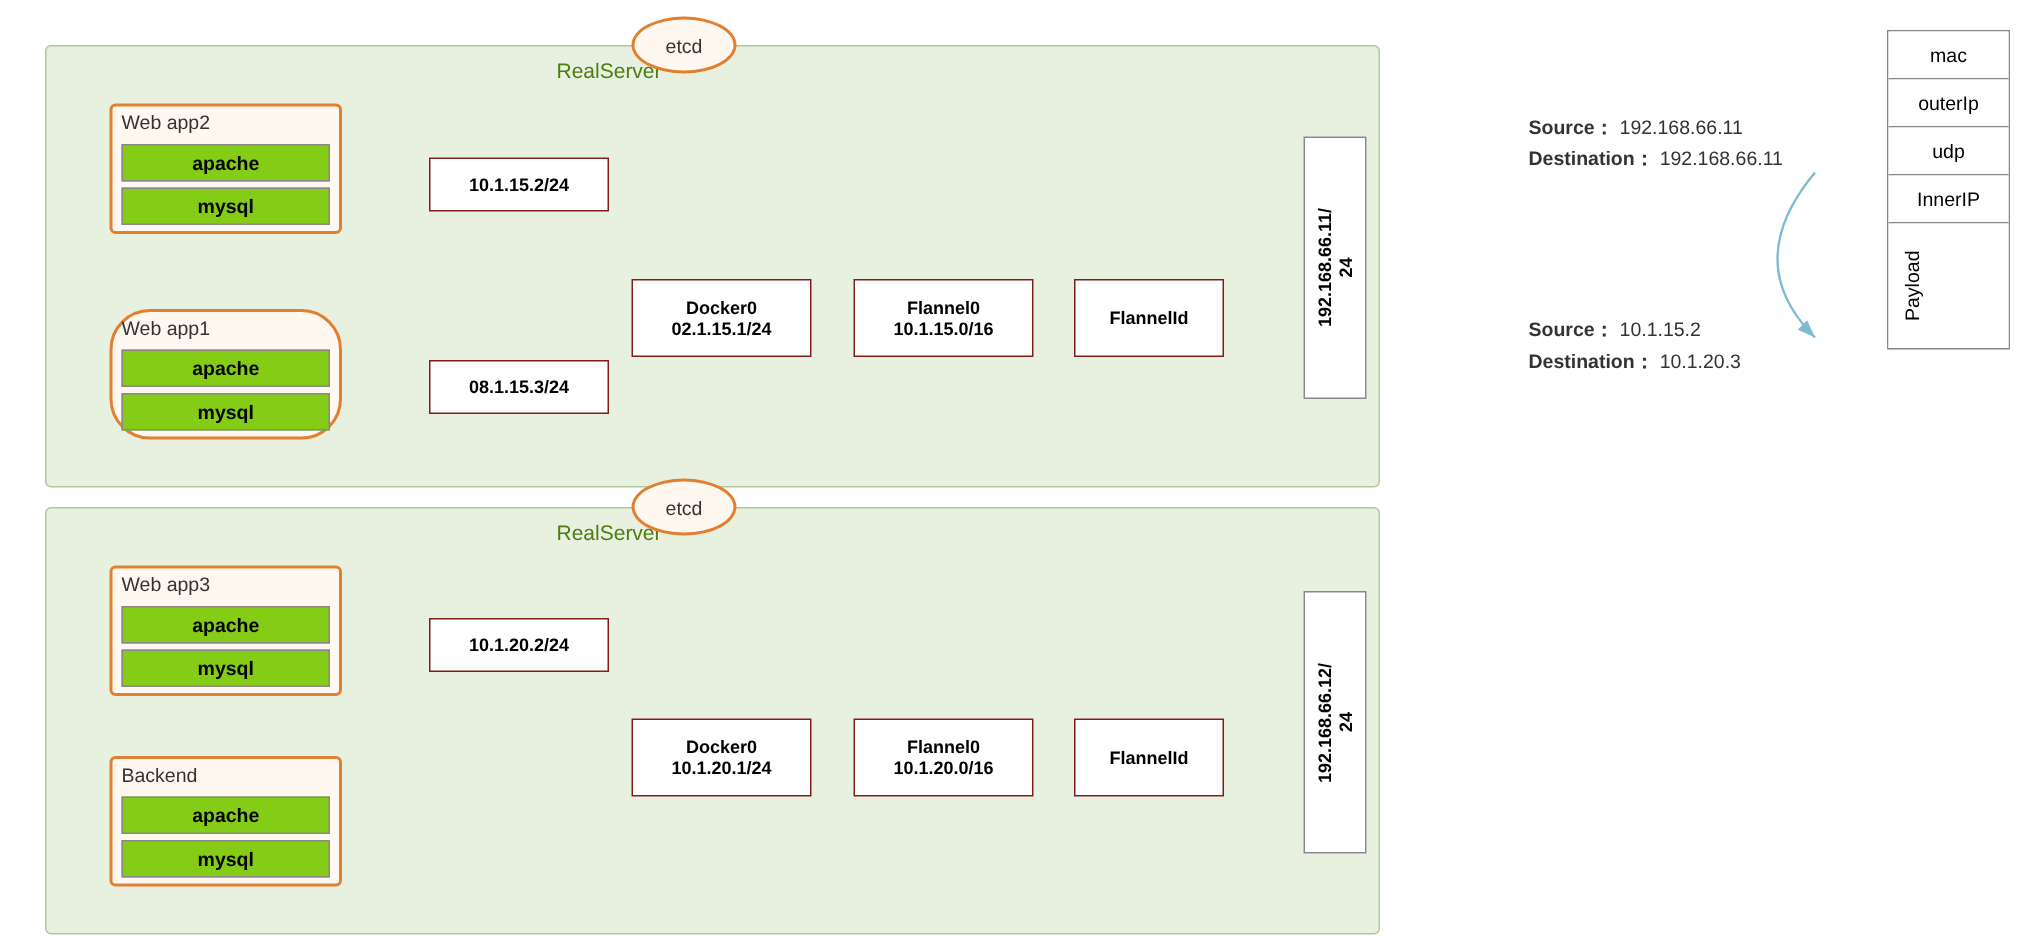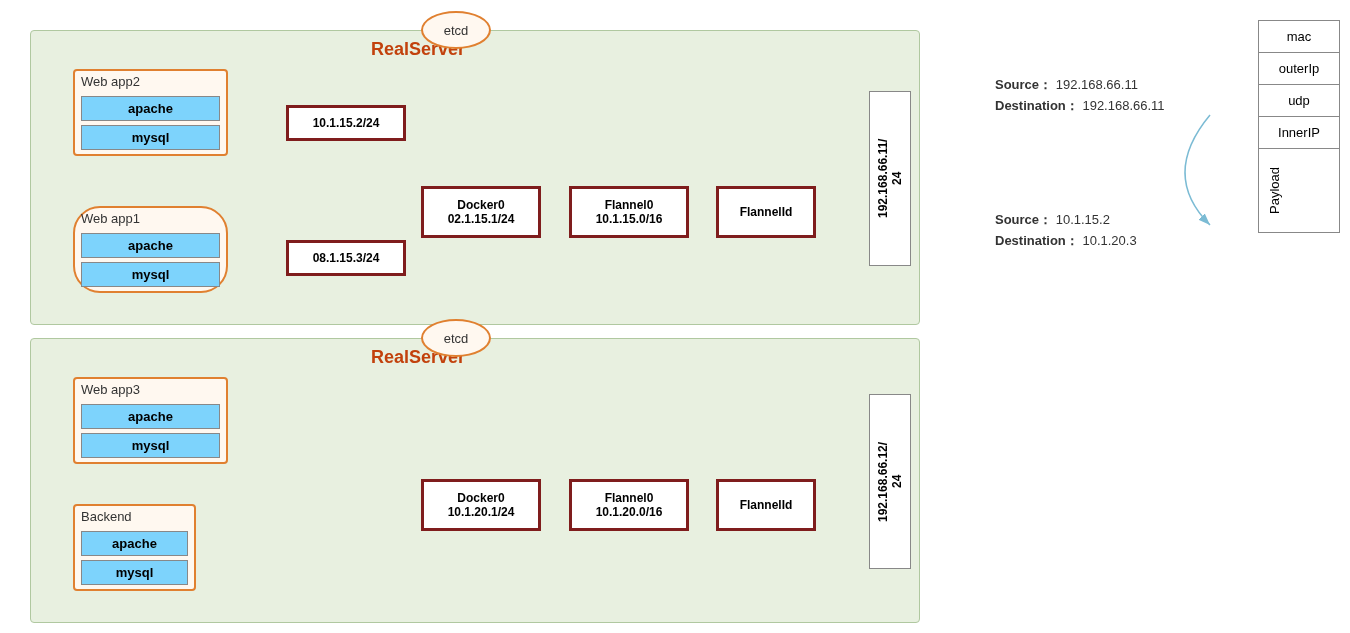--- a/index.html
+++ b/index.html
@@ -45,54 +45,54 @@
 
     .server-block-bottom {
       left: 30px;
       top: 338px;
       width: 890px;
       height: 285px;
     }
 
     .server-label {
       position: absolute;
-      font-size: 18px;
-      font-weight: bold;
-      color: #c2410c;
+      font-size: 14px;
+      font-weight: normal;
+      color: #4d7c0f;
     }
 
     
     .webapp-box {
       position: absolute;
       border: 2px solid #e08030;
       border-radius: 4px;
       background: #fff8f0;
     }
 
     .webapp-title {
       font-size: 13px;
       color: #333;
       text-align: left;
       padding: 3px 6px;
     }
 
     .inner-box {
       border: 1px solid #888;
-      background: #7dd3fc;
+      background: #84cc16;
       text-align: center;
       padding: 4px 8px;
       margin: 4px 6px;
       font-size: 13px;
       font-weight: bold;
     }
 
     
     .net-box {
       position: absolute;
-      border: 3px solid #7f1d1d;
+      border: 1px solid #7f1d1d;
       background: #fff;
       text-align: center;
       display: flex;
       align-items: center;
       justify-content: center;
       font-size: 12px;
       font-weight: bold;
     }
 
     
@@ -141,20 +141,21 @@
     }
 
     .info-block {
       position: absolute;
     }
 
     .info-text {
       font-size: 13px;
       color: #333;
       line-height: 1.6;
+      margin-left: 24px;
     }
 
     .info-bold {
       font-weight: bold;
     }
 
     
     .packet-table {
       position: absolute;
       right: 10px;
@@ -282,26 +283,29 @@
       <div class="etcd-oval" style="width:70px;height:38px;top:-20px;left:390px;">
         <span>etcd</span>
       </div>
 
       <div class="webapp-box" style="left:42px;top:38px;width:155px;">
         <div class="webapp-title">Web app3</div>
         <div class="inner-box">apache</div>
         <div class="inner-box">mysql</div>
       </div>
 
-      <div class="webapp-box" style="left:42px;top:165px;width:123px;">
+      <div class="webapp-box" style="left:42px;top:165px;width:155px;">
         <div class="webapp-title">Backend</div>
         <div class="inner-box">apache</div>
         <div class="inner-box">mysql</div>
       </div>
 
+      <div class="net-box" style="left:255px;top:73px;width:120px;height:36px;">
+        <span>10.1.20.2/24</span>
+      </div>
 
       <div class="net-box" style="left:390px;top:140px;width:120px;height:52px;flex-direction:column;">
         <span>Docker0</span>
         <span>10.1.20.1/24</span>
       </div>
 
       <div class="net-box" style="left:538px;top:140px;width:120px;height:52px;flex-direction:column;">
         <span>Flannel0</span>
         <span>10.1.20.0/16</span>
       </div>

